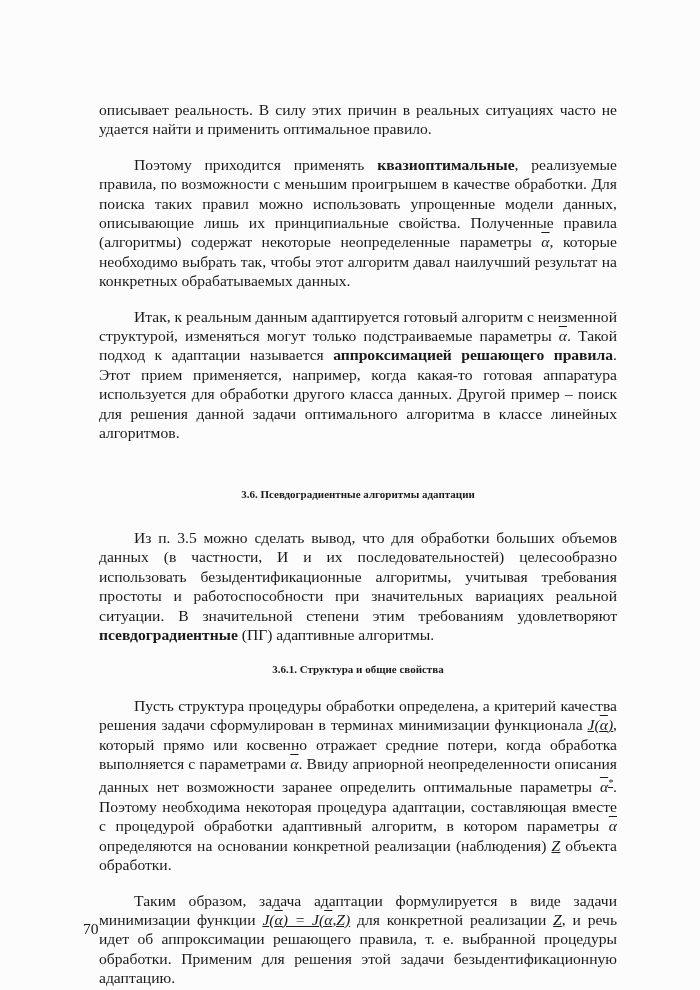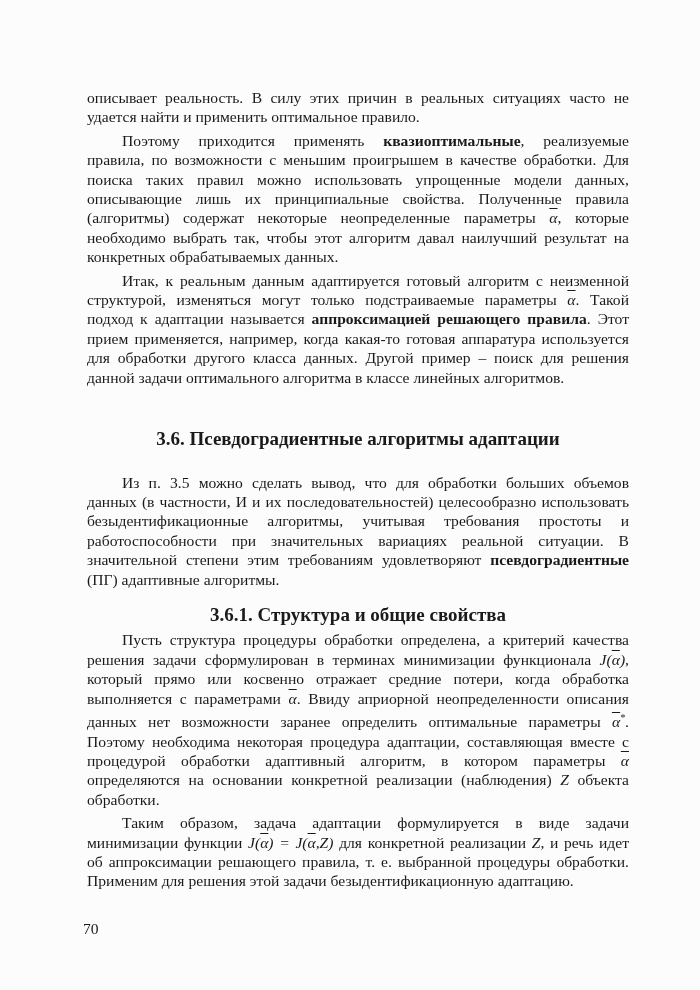--- a/index.html
+++ b/index.html
@@ -12,32 +12,32 @@
     overflow: hidden;
   }
   .page {
     position: absolute;
     left: 83px; top: 84px;
     width: 550px;
     font-size: 15.6px;
     line-height: 19.4px;
   }
   p {
-    margin: 4px;
+    margin: 16px;
     text-align: justify;
     text-indent: 35px;
     hyphens: manual;
   }
   p.noindent { text-indent: 0; }
   .bi { font-weight: bold; }
-  .math { font-style: italic; font-family: "Liberation Serif", serif; }
+  .math { font-style: italic; font-family: "Liberation Serif", serif; text-decoration: underline; }
   .ovl { text-decoration: overline; }
   h2 {
     margin: 0;
-    font-size: 19px;
+    font-size: 11px;
     font-weight: bold;
     text-align: center;
     line-height: 19.4px;
   }
   .h-main { margin-top: 42px; margin-bottom: 24px; }
   .h-sub { margin-top: 16px; margin-bottom: 6px; }
   .page-num {
     position: absolute;
     left: 83px; top: 920px;
     font-size: 15.6px;

